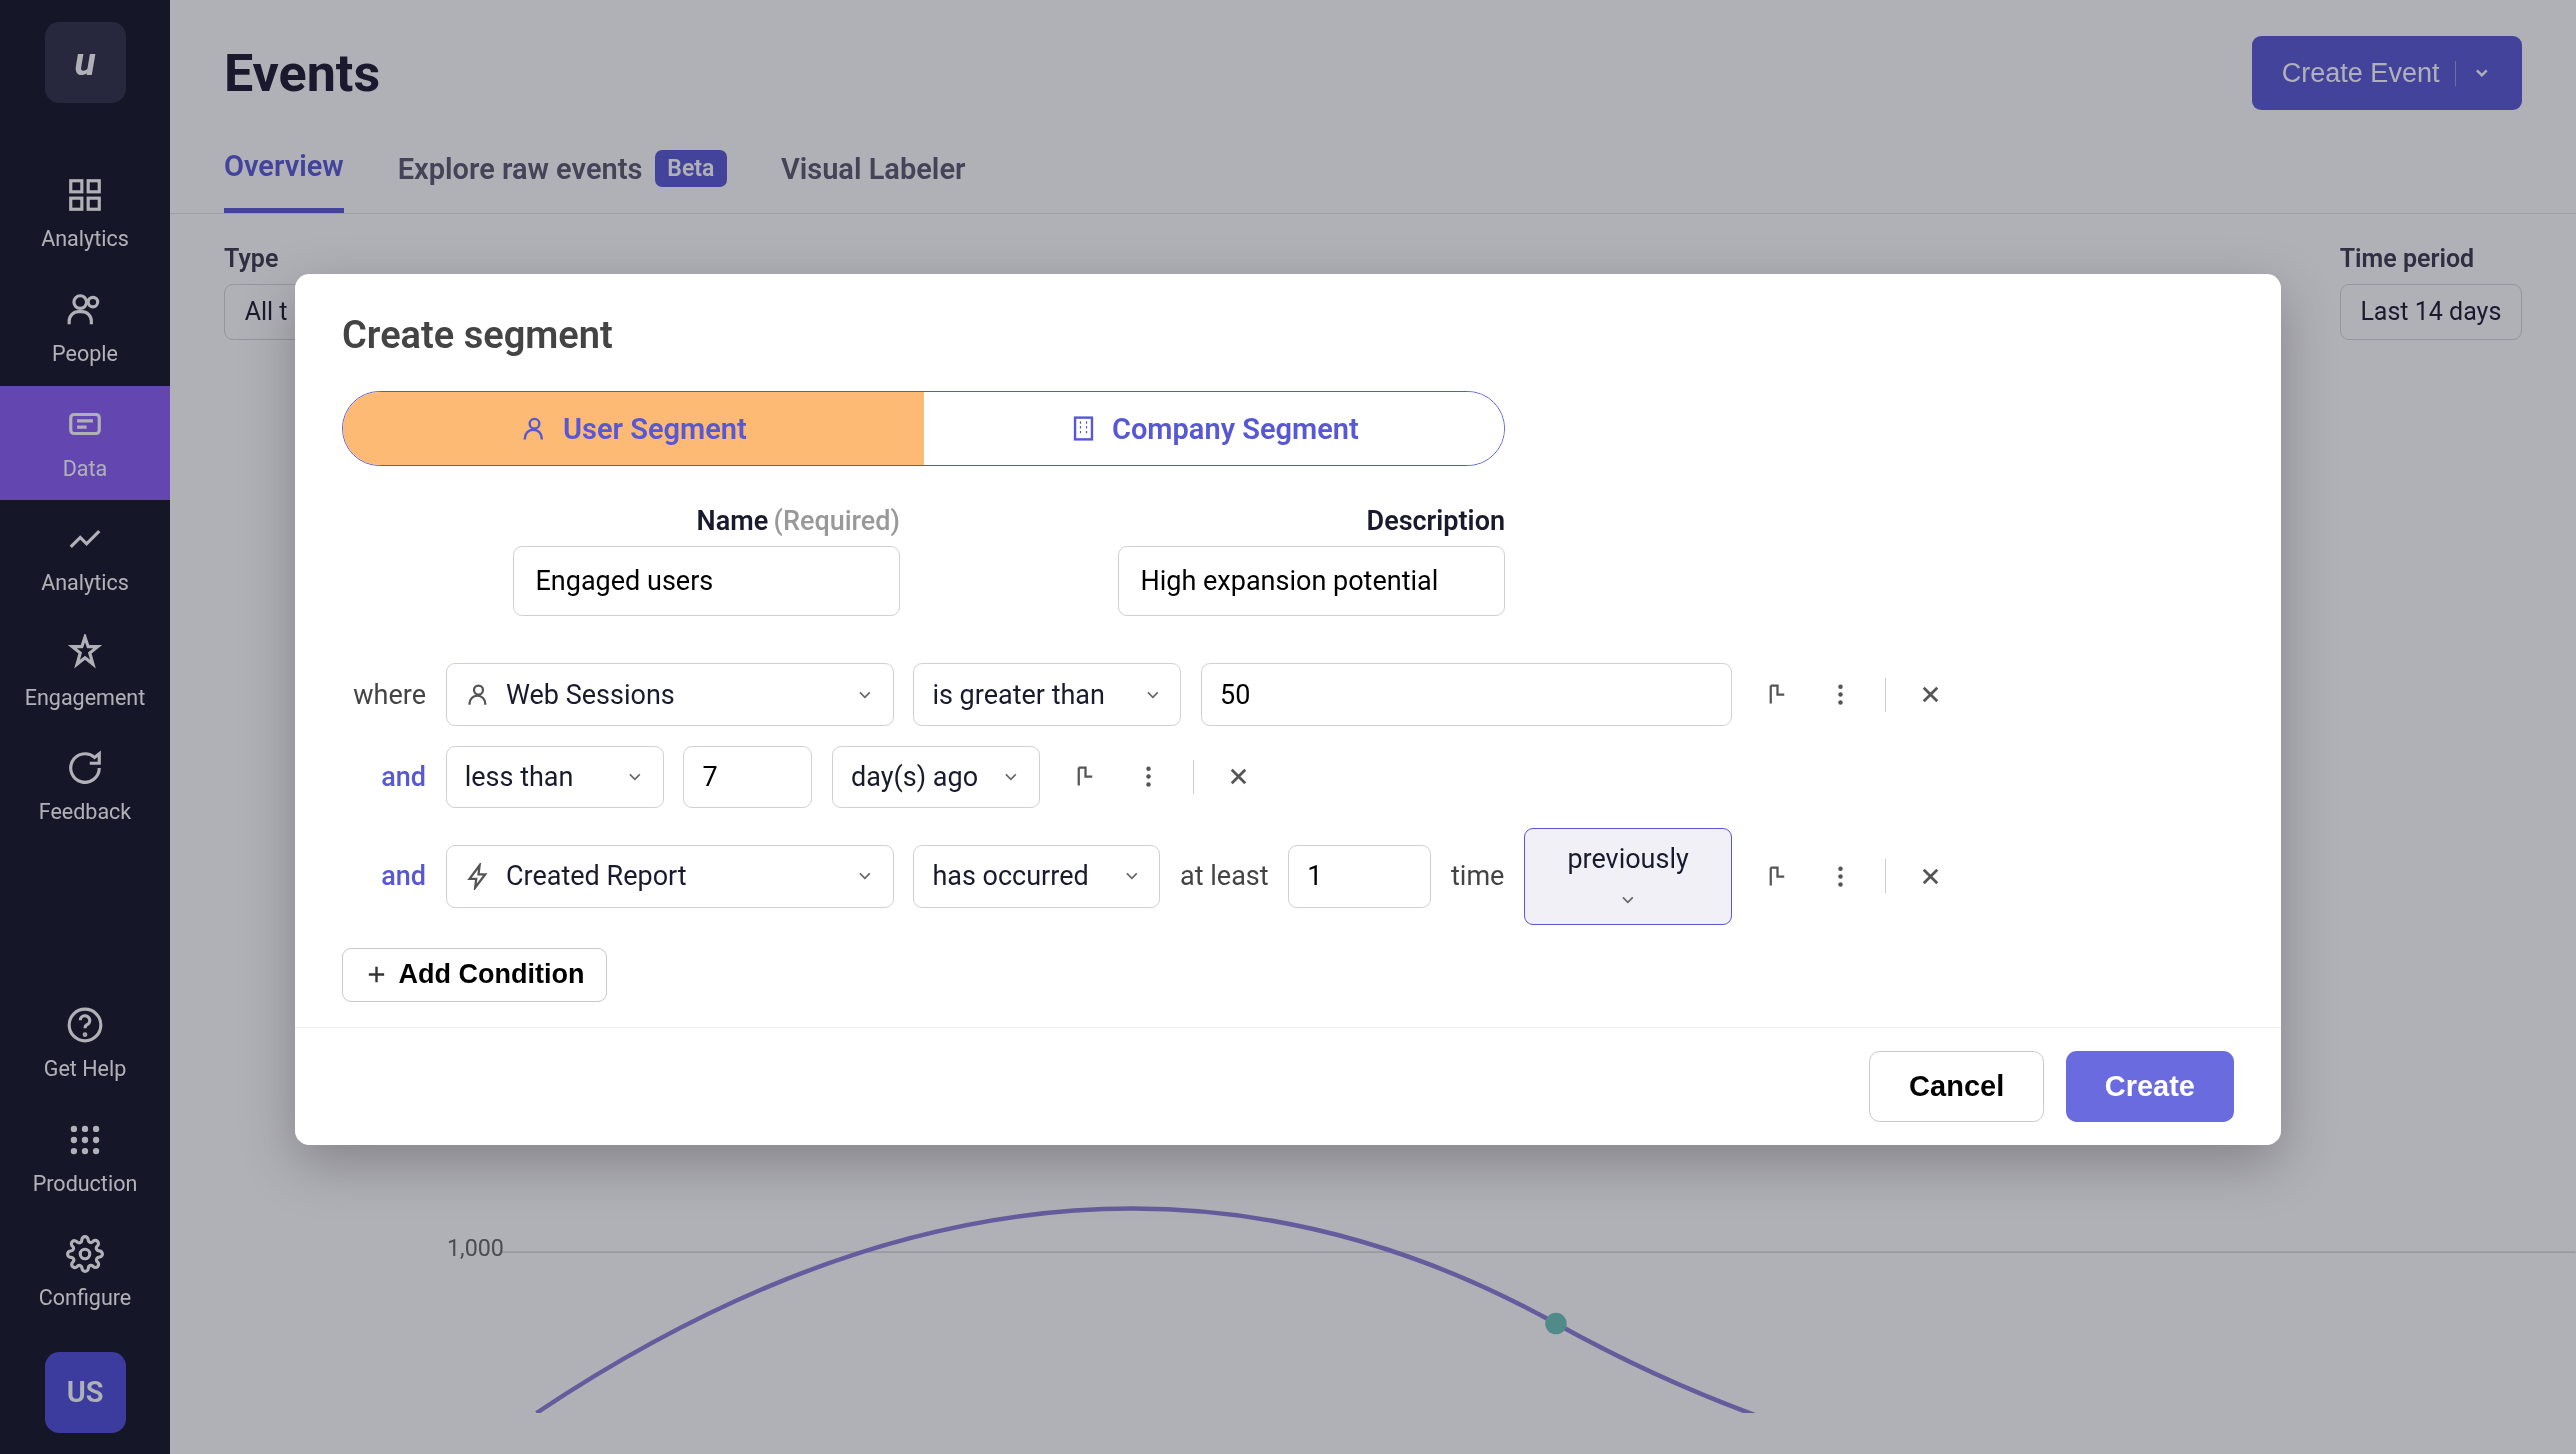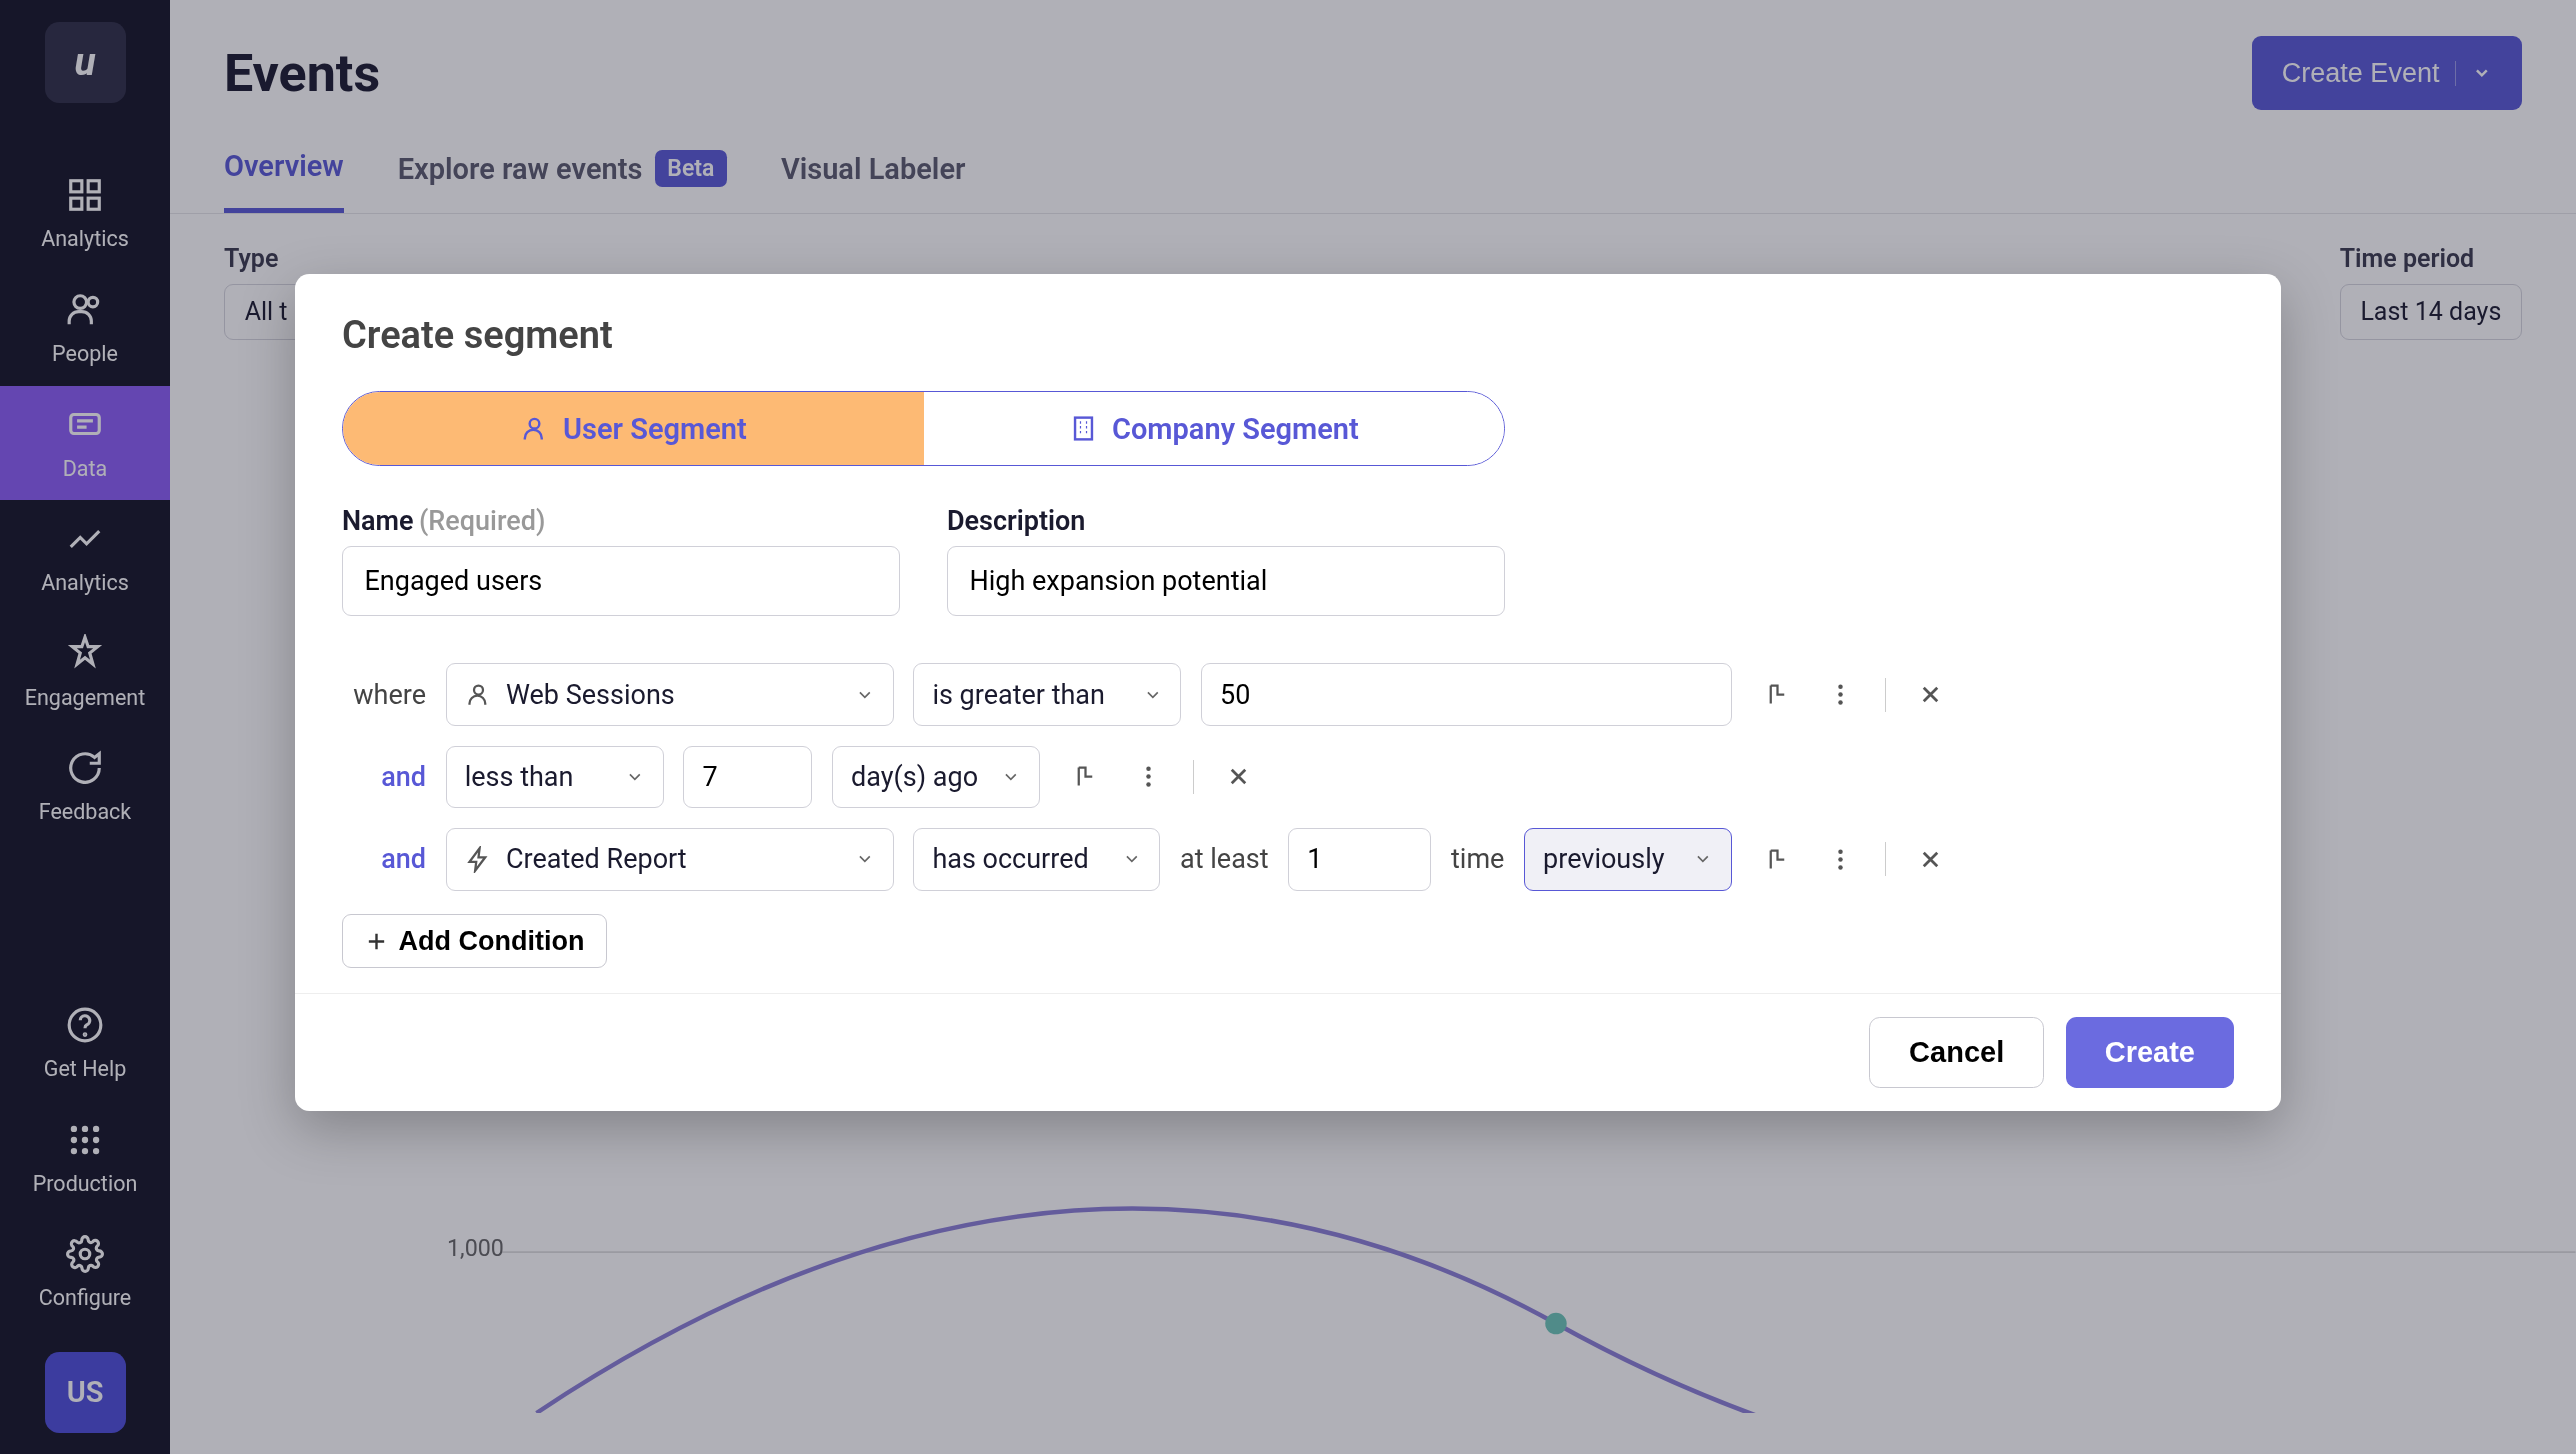--- a/index.html
+++ b/index.html
@@ -140,21 +140,21 @@
   padding: 19.7px 0;
   font-size: 29px;
   font-weight: 600;
   color: #5858d6;
   display: flex; align-items: center; justify-content: center; gap: 14.3px;
   cursor: pointer;
   background: #fff;
 }
 .segment-btn.active { background: #fdba74; }
 .form-row { display: flex; gap: 47px; margin-top: 39px; }
-.form-field { flex: 1; max-width: 558px; display: flex; flex-direction: column; gap: 9px; }
+.form-field { flex: 1; max-width: 558px; display: flex; flex-direction: column; gap: 9px; align-items: flex-end; }
 .field-label { font-size: 27px; font-weight: 600; }
 .field-label .req { color: #999; font-weight: 500; margin-left: 5.4px; }
 .field-input {
   border: 1.8px solid #d0d0d8; border-radius: 9px;
   padding: 18px 21.5px; font-size: 27px;
   font-family: inherit;
 }
 .conditions { margin-top: 47px; display: flex; flex-direction: column; gap: 19.7px; }
 .condition-row { display: flex; align-items: center; gap: 19.7px; }
 .cond-prefix { width: 84px; text-align: right; font-size: 27px; color: #444; }
@@ -163,21 +163,21 @@
   border: 1.8px solid #d0d0d8; border-radius: 9px;
   padding: 14.3px 18px; font-size: 27px;
   display: flex; align-items: center; gap: 14.3px;
   background: #fff; cursor: pointer;
 }
 .select-box.wide { width: 448px; justify-content: space-between; }
 .select-box.wide .left { display: flex; align-items: center; gap: 14.3px; }
 .select-box.op { width: 268px; justify-content: space-between; }
 .select-box.op2 { width: 218px; justify-content: space-between; }
 .select-box.op3 { width: 247px; justify-content: space-between; }
-.select-box.highlight { border-color: #5858d6; background: #f0f0f6; }
+.select-box.highlight { border-color: #5858d6; background: #f0f0f6; flex-direction: column; }
 .num-input {
   border: 1.8px solid #d0d0d8; border-radius: 9px;
   padding: 14.3px 18px; font-size: 27px; width: 531px;
   font-family: inherit;
 }
 .num-input.sm { width: 129px; }
 .num-input.sm2 { width: 143px; }
 .cond-text { font-size: 27px; color: #444; }
 .cond-actions { display: flex; align-items: center; gap: 25px; margin-left: 7.2px; }
 .icon-btn { cursor: pointer; color: #555; padding: 5.4px; }

